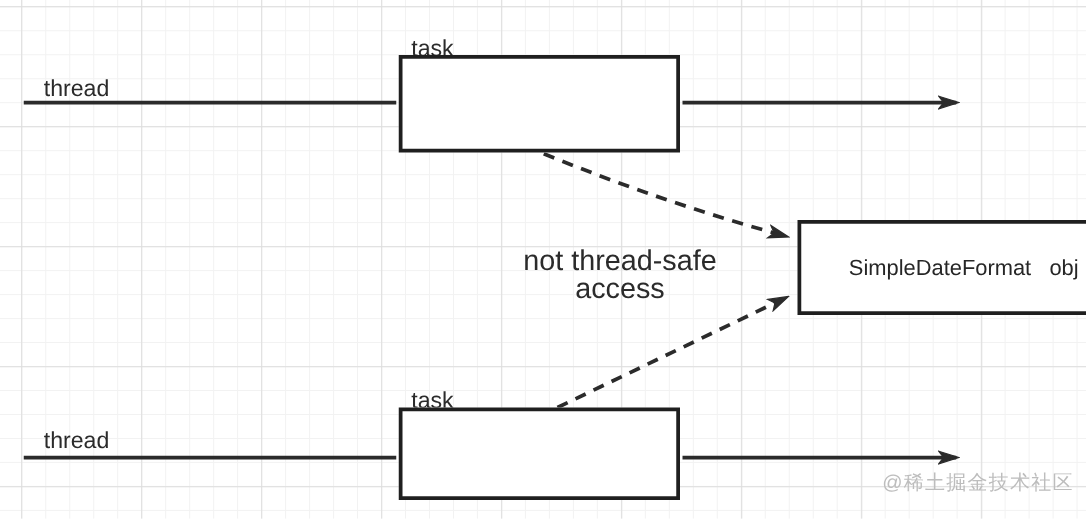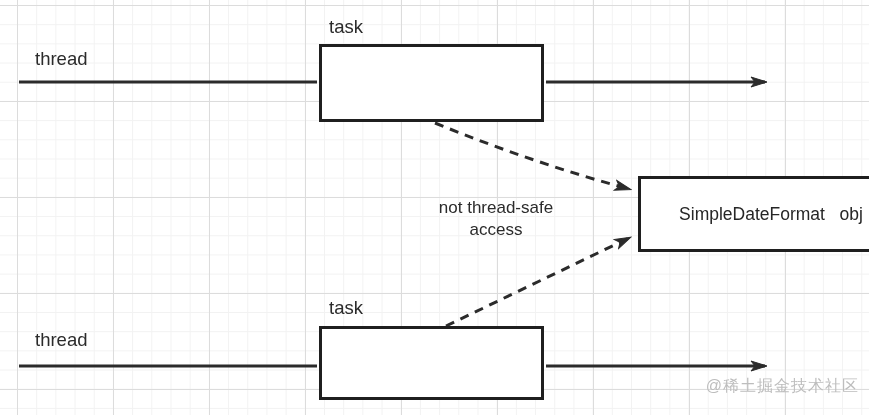--- a/index.html
+++ b/index.html
@@ -40,31 +40,32 @@
     display: flex; align-items: center; justify-content: center;
     font-size: 17.5px; color: #262626;
     white-space: pre;
   }
 
   .label {
     position: absolute;
     font-size: 18.5px;
     color: #2b2b2b;
     white-space: nowrap;
+    margin-top: 12px;
   }
   .thread-top    { left: 35px;  top: 48px;  }
   .task-top      { left: 329px; top: 16px;  }
   .thread-bottom { left: 35px;  top: 329px; }
   .task-bottom   { left: 329px; top: 297px; }
 
   .annotation {
     position: absolute;
     left: 398px; top: 197px; width: 196px;
     text-align: center;
-    font-size: 17px;
+    font-size: 23px;
     line-height: 22px;
     color: #2b2b2b;
   }
 
   .watermark {
     position: absolute;
     right: 10px; top: 376px;
     font-size: 16px;
     letter-spacing: 1px;
     color: #bdbdbd;

